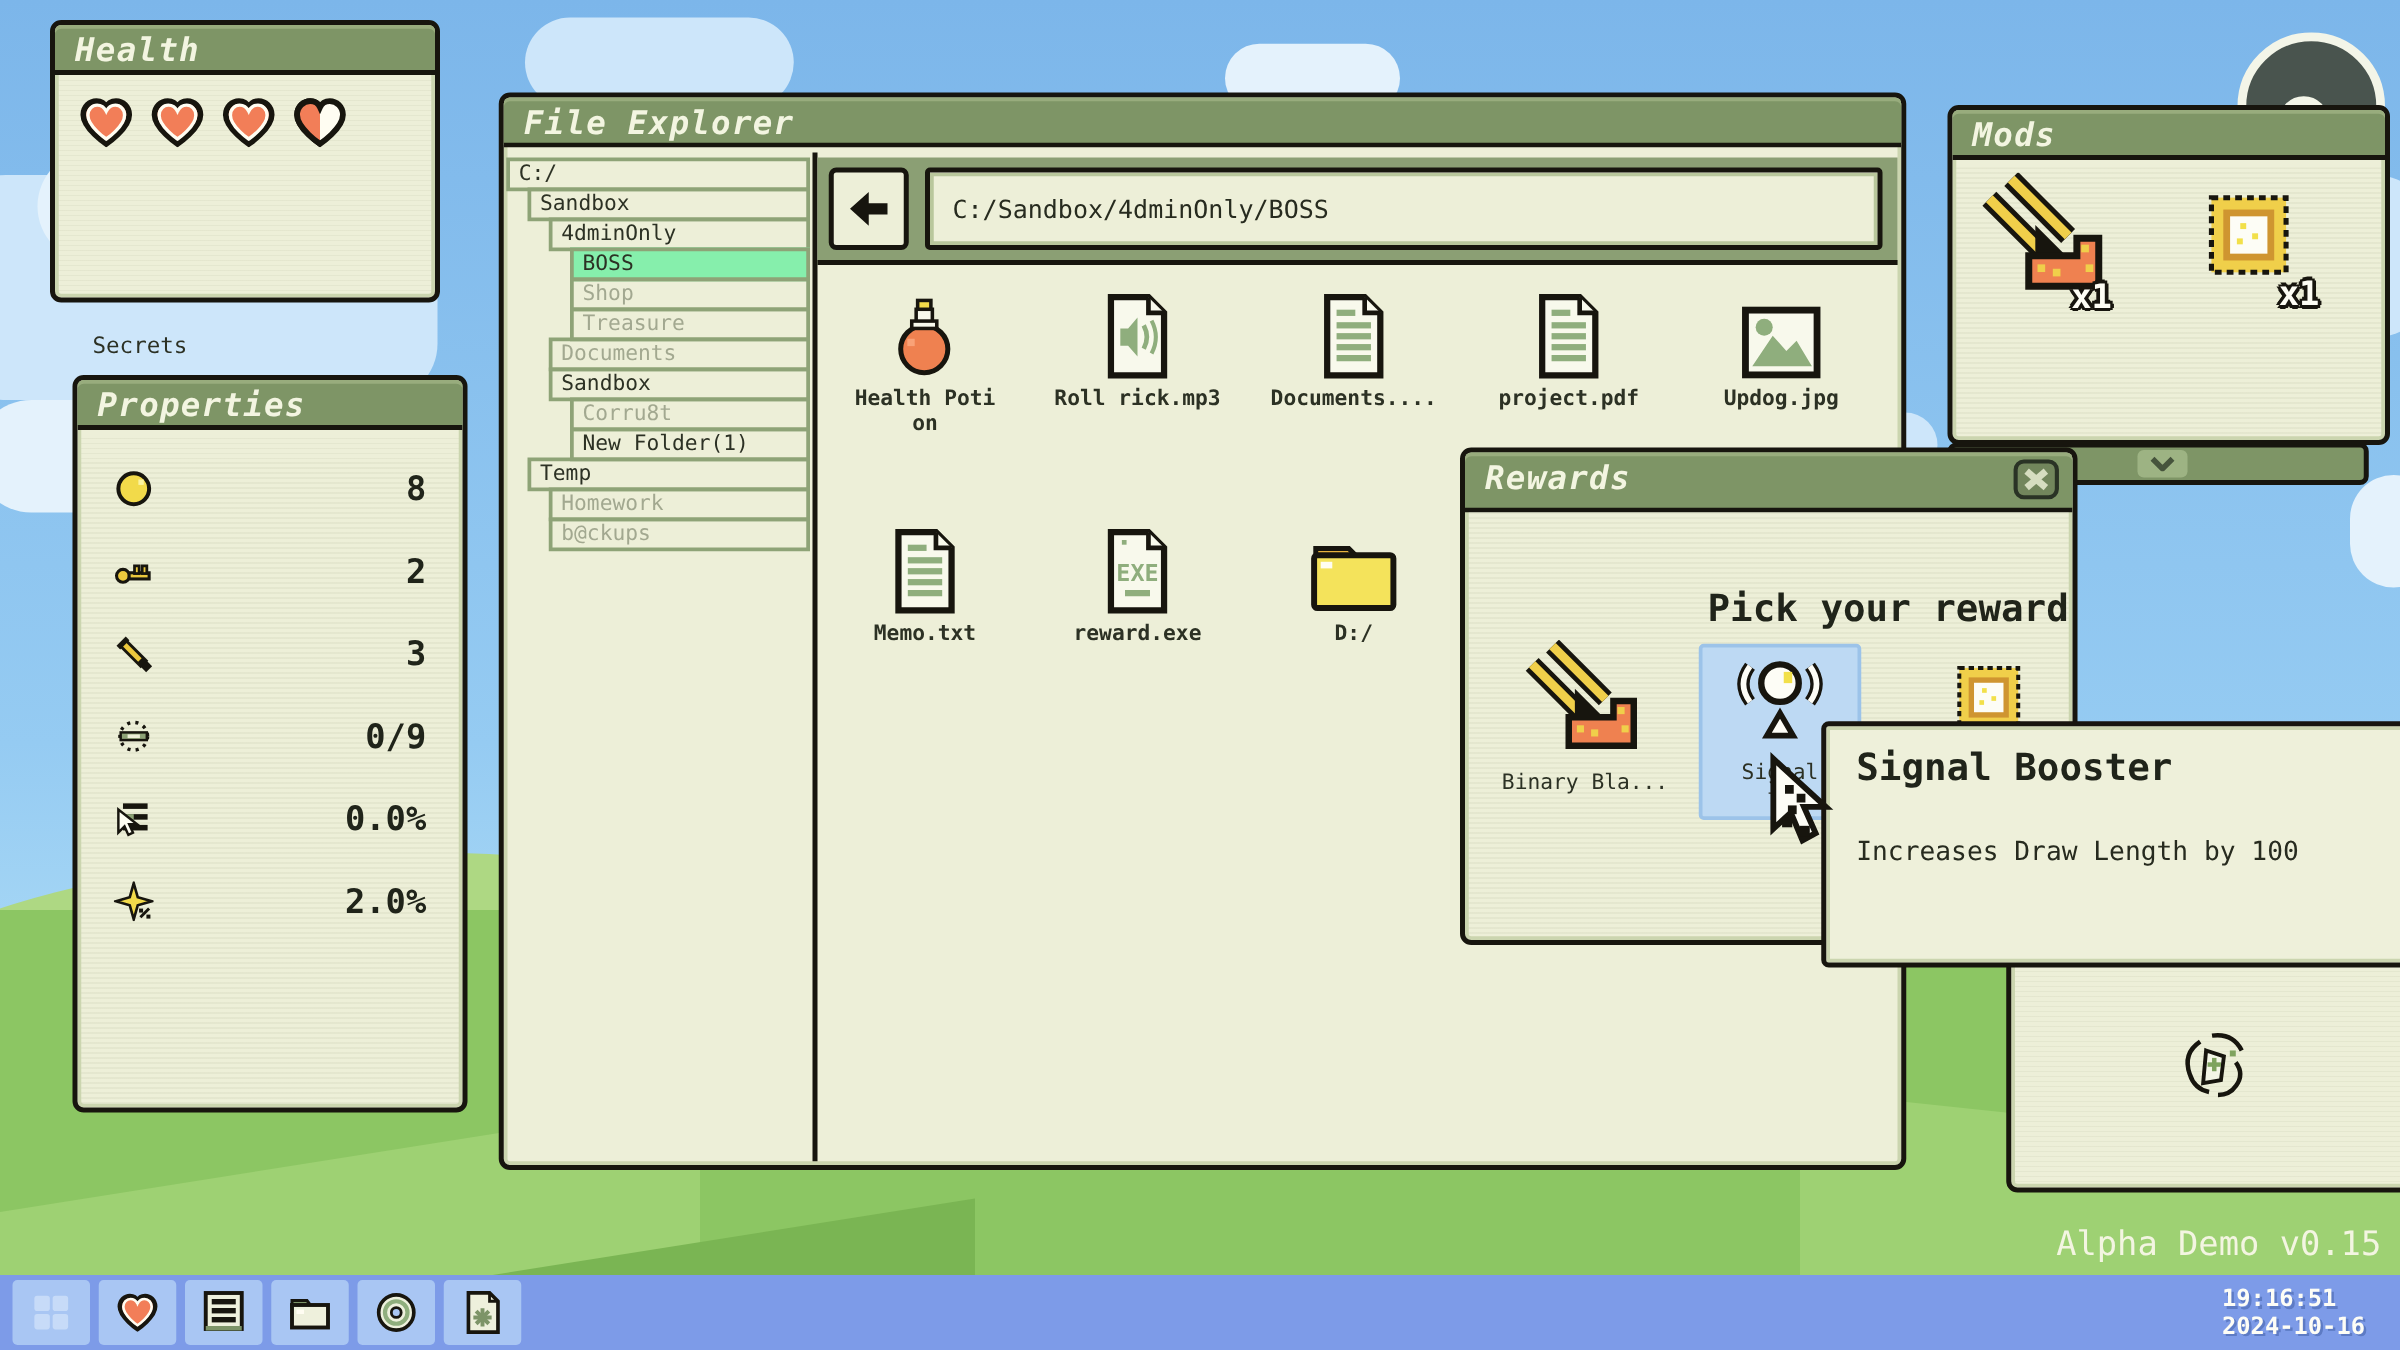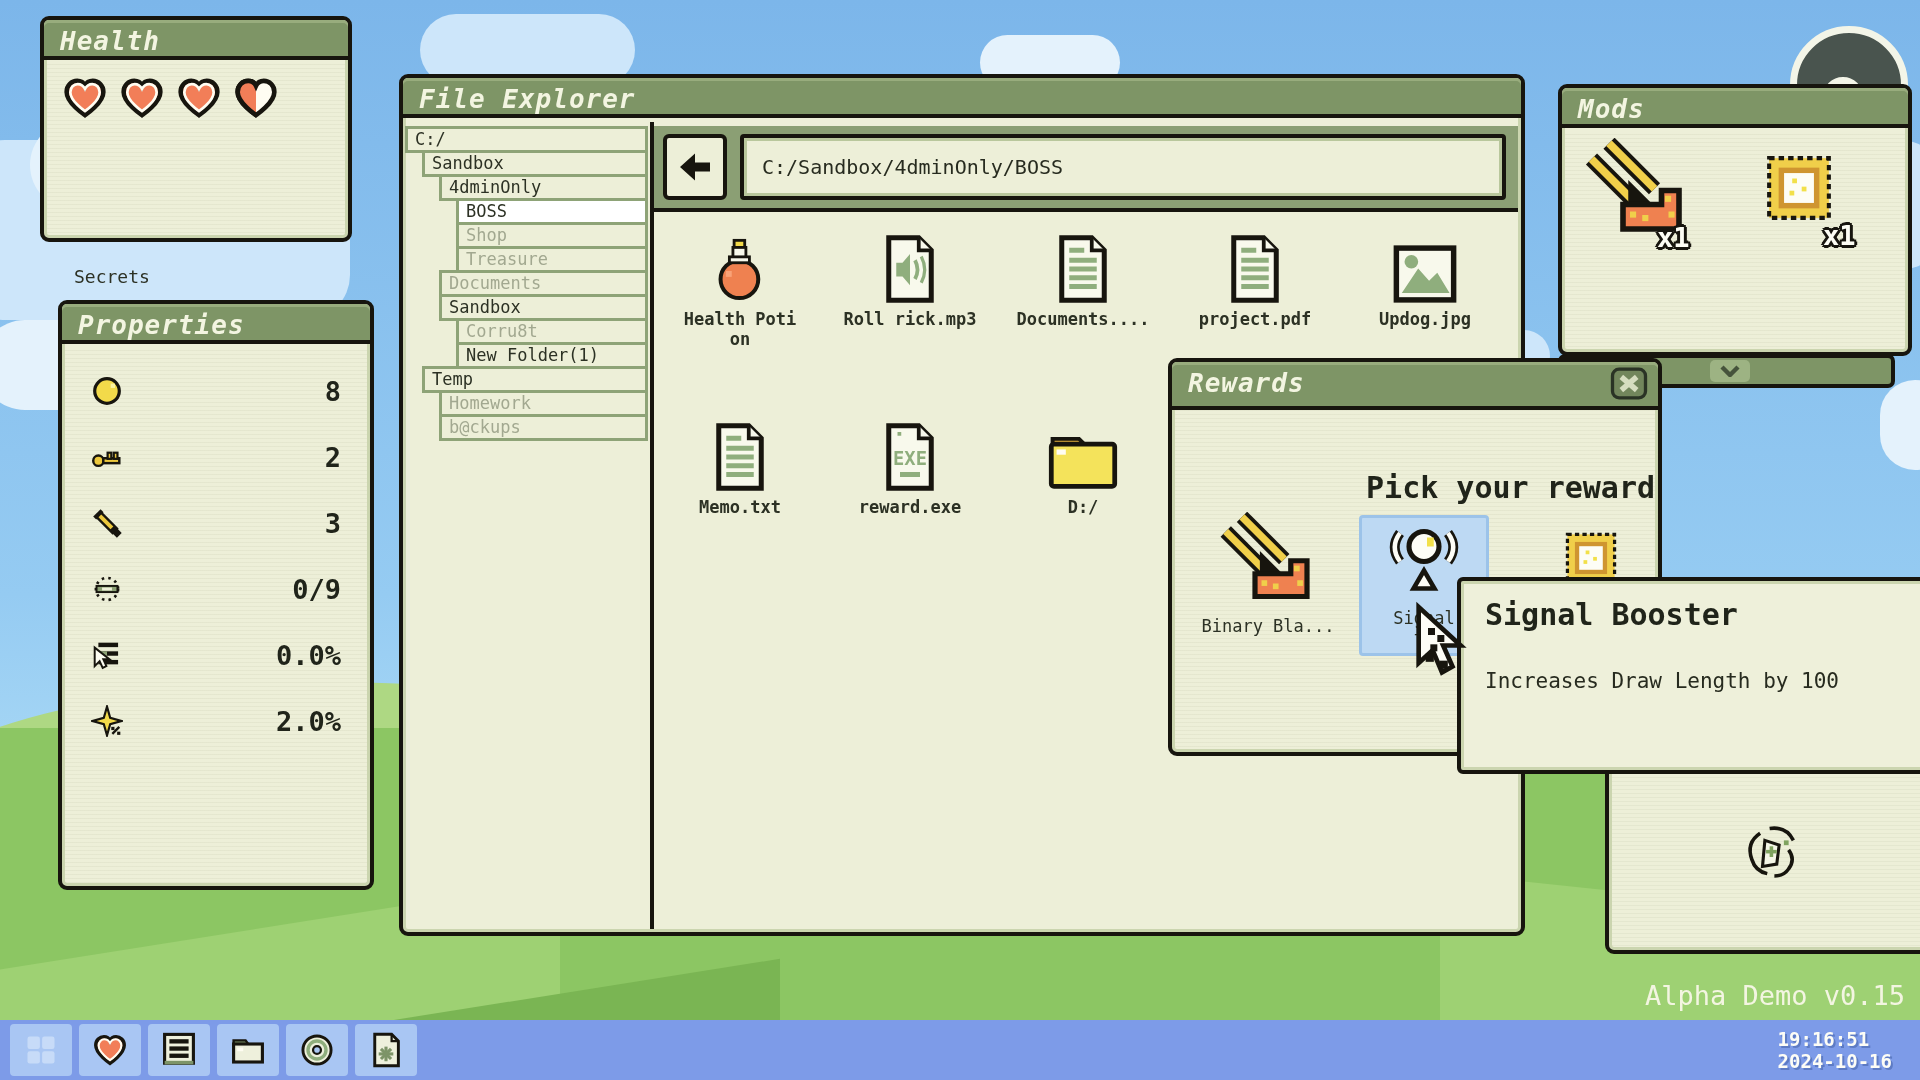--- a/index.html
+++ b/index.html
@@ -33,21 +33,21 @@
   .prow .ic{width:32px;height:32px;flex:0 0 auto;}
   .prow .val{margin-left:auto;font-size:27px;font-weight:700;color:#20241a;}
   
   .tree{position:absolute;left:2px;top:48px;width:245px;bottom:3px;}
   .trow{box-sizing:border-box;height:27px;border:3px solid #8ea377;margin-top:-3px;
     font-size:17px;line-height:21px;padding:0 0 0 7px;color:#2c3124;margin-right:2px;
     white-space:nowrap;overflow:hidden;background:transparent;}
   .trow.first{margin-top:0;}
   .trow.lv1{margin-left:17px;} .trow.lv2{margin-left:34px;} .trow.lv3{margin-left:51px;}
   .trow.dim{color:#a2a890;}
-  .trow.sel{background:#ffffff;}
+  .trow.sel{background:#86efac;}
   .vsep{position:absolute;left:247px;top:44px;bottom:3px;width:4px;background:#17150e;}
   .fstrip{position:absolute;left:251px;right:3px;top:48px;height:86px;background:#8b9f74;
     border-bottom:4px solid #17150e;box-sizing:border-box;}
   .backbtn{position:absolute;left:9px;top:8px;width:64px;height:66px;background:#edefd8;
     border:4px solid #17150e;border-radius:6px;box-sizing:border-box;display:flex;
     align-items:center;justify-content:center;}
   .backbtn svg{width:40px;height:36px;}
   .pathfield{position:absolute;left:86px;right:12px;top:8px;height:66px;background:#edefd8;
     border:4px solid #17150e;border-radius:4px;box-sizing:border-box;
     box-shadow:inset 0 0 0 3px #b9c79c;display:flex;align-items:center;padding:0 18px;

